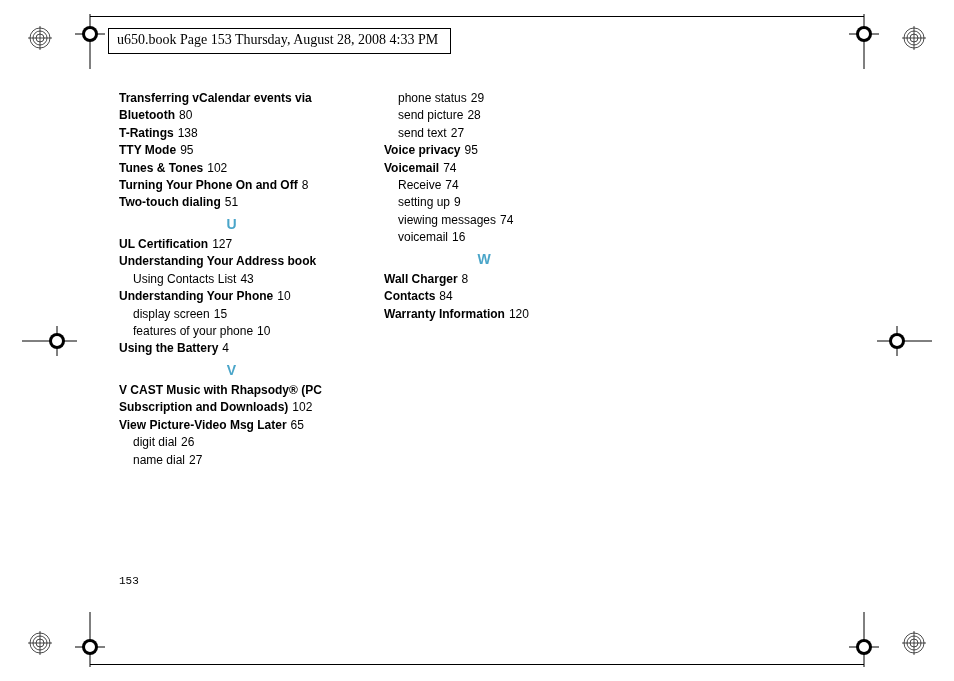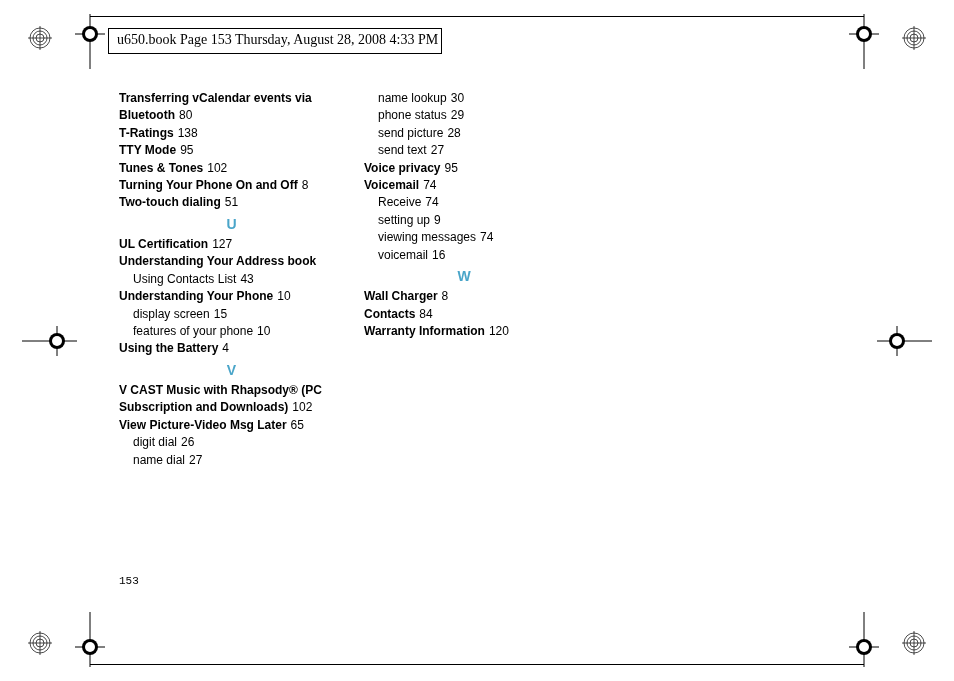--- a/index.html
+++ b/index.html
@@ -49,35 +49,35 @@
   }
   .hline-top { top: 16px; }
   .hline-bot { bottom: 16px; }
 
   
   .header-box {
     position: absolute;
     top: 28px;
     left: 108px;
     border: 1px solid #000;
-    padding: 3px 3px 5px 8px;
+    padding: 3px 12px 5px 8px;
     font-family: "Times New Roman", serif;
     font-size: 14px;
     background: #fff;
   }
 
   
   .content {
     position: absolute;
     top: 90px;
     left: 119px;
     width: 640px;
     display: flex;
     flex-direction: row;
-    gap: 20px;
+    gap: 40px;
     font-size: 12px;
     color: #000;
     line-height: 1.45;
   }
   .col {
     flex: 0 0 auto;
   }
   .col1 { width: 225px; }
   .col2 { width: 200px; }
 
@@ -218,21 +218,20 @@
       <div class="sub"><span>features of your phone</span><span class="page-num">10</span></div>
       <div class="entry"><span class="topic">Using the Battery</span><span class="page-num">4</span></div>
       <div class="letter">V</div>
       <div class="entry"><span class="topic">V CAST Music with Rhapsody® (PC Subscription and Downloads)</span><span class="page-num">102</span></div>
       <div class="entry"><span class="topic">View Picture-Video Msg Later</span><span class="page-num">65</span></div>
       <div class="sub"><span>digit dial</span><span class="page-num">26</span></div>
       <div class="sub"><span>name dial</span><span class="page-num">27</span></div>
     </div>
 
     <div class="col col2">
-      <div class="sub"><span>name lookup</span><span class="page-num">30</span></div>
       <div class="sub"><span>phone status</span><span class="page-num">29</span></div>
       <div class="sub"><span>send picture</span><span class="page-num">28</span></div>
       <div class="sub"><span>send text</span><span class="page-num">27</span></div>
       <div class="entry"><span class="topic">Voice privacy</span><span class="page-num">95</span></div>
       <div class="entry"><span class="topic">Voicemail</span><span class="page-num">74</span></div>
       <div class="sub"><span>Receive</span><span class="page-num">74</span></div>
       <div class="sub"><span>setting up</span><span class="page-num">9</span></div>
       <div class="sub"><span>viewing messages</span><span class="page-num">74</span></div>
       <div class="sub"><span>voicemail</span><span class="page-num">16</span></div>
       <div class="letter">W</div>

